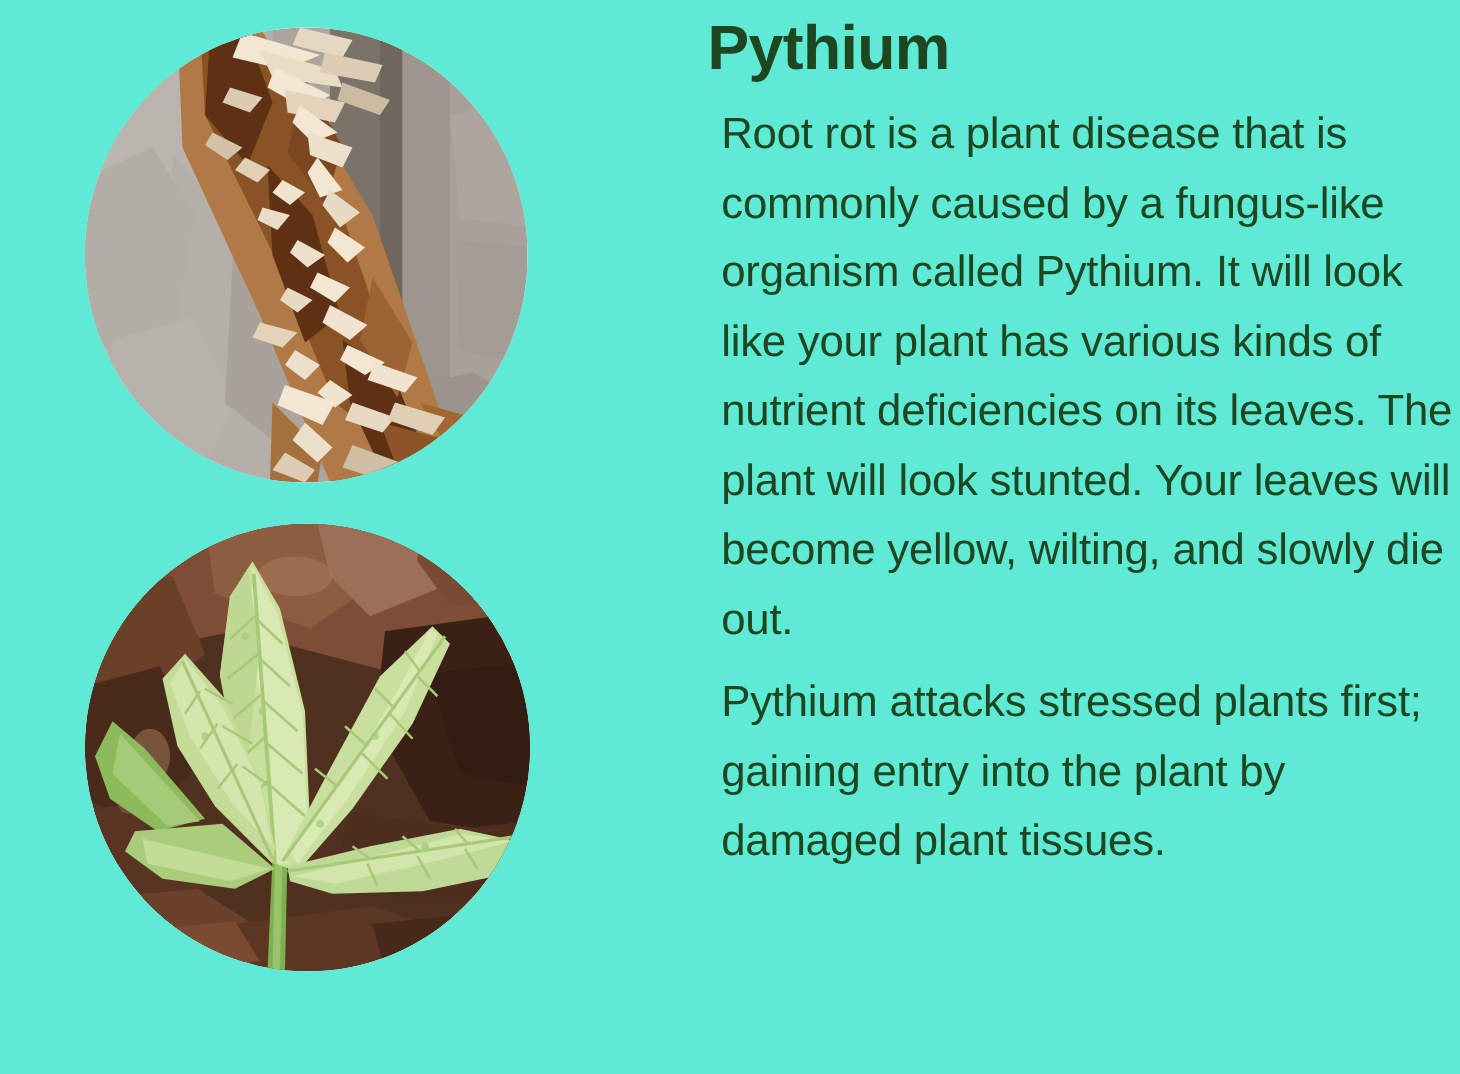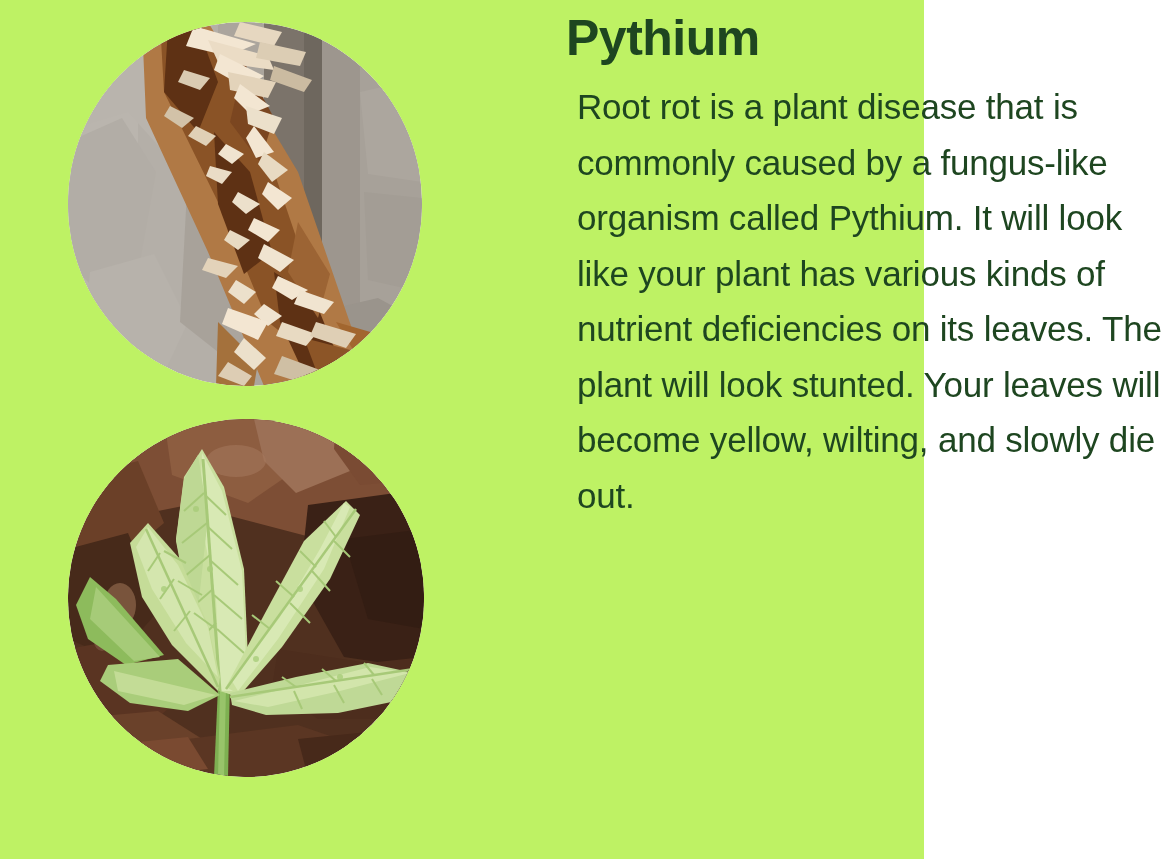--- a/index.html
+++ b/index.html
@@ -8,23 +8,23 @@
     background: #ffffff;
   }
   body {
     width: 1168px;
     height: 859px;
     overflow: hidden;
     font-family: "Liberation Sans", sans-serif;
   }
   .page {
     position: relative;
-    width: 924px;
-    height: 859px;
-    background: #bef264;
+    width: 1168px;
+    height: 859px;
+    background: #5eead4;
   }
 
   
   .media-column {
     position: absolute;
     left: 0;
     top: 0;
     width: 560px;
     height: 859px;
   }
@@ -256,15 +256,16 @@
           <circle cx="272" cy="258" r="3" fill="#a9cd7a" opacity="0.8"></circle>
           <circle cx="188" cy="240" r="3" fill="#a9cd7a" opacity="0.8"></circle>
         </g>
       </svg>
     </div>
   </div>
 
   <div class="text-column">
     <h1 class="article-title">Pythium</h1>
     <p class="body-paragraph">Root rot is a plant disease that is commonly caused by a fungus-like organism called Pythium. It will look like your plant has various kinds of nutrient deficiencies on its leaves. The plant will look stunted. Your leaves will become yellow, wilting, and slowly die out.</p>
+    <p class="body-paragraph">Pythium attacks stressed plants first; gaining entry into the plant by damaged plant tissues.</p>
   </div>
 
 </div>
 
 </body></html>

